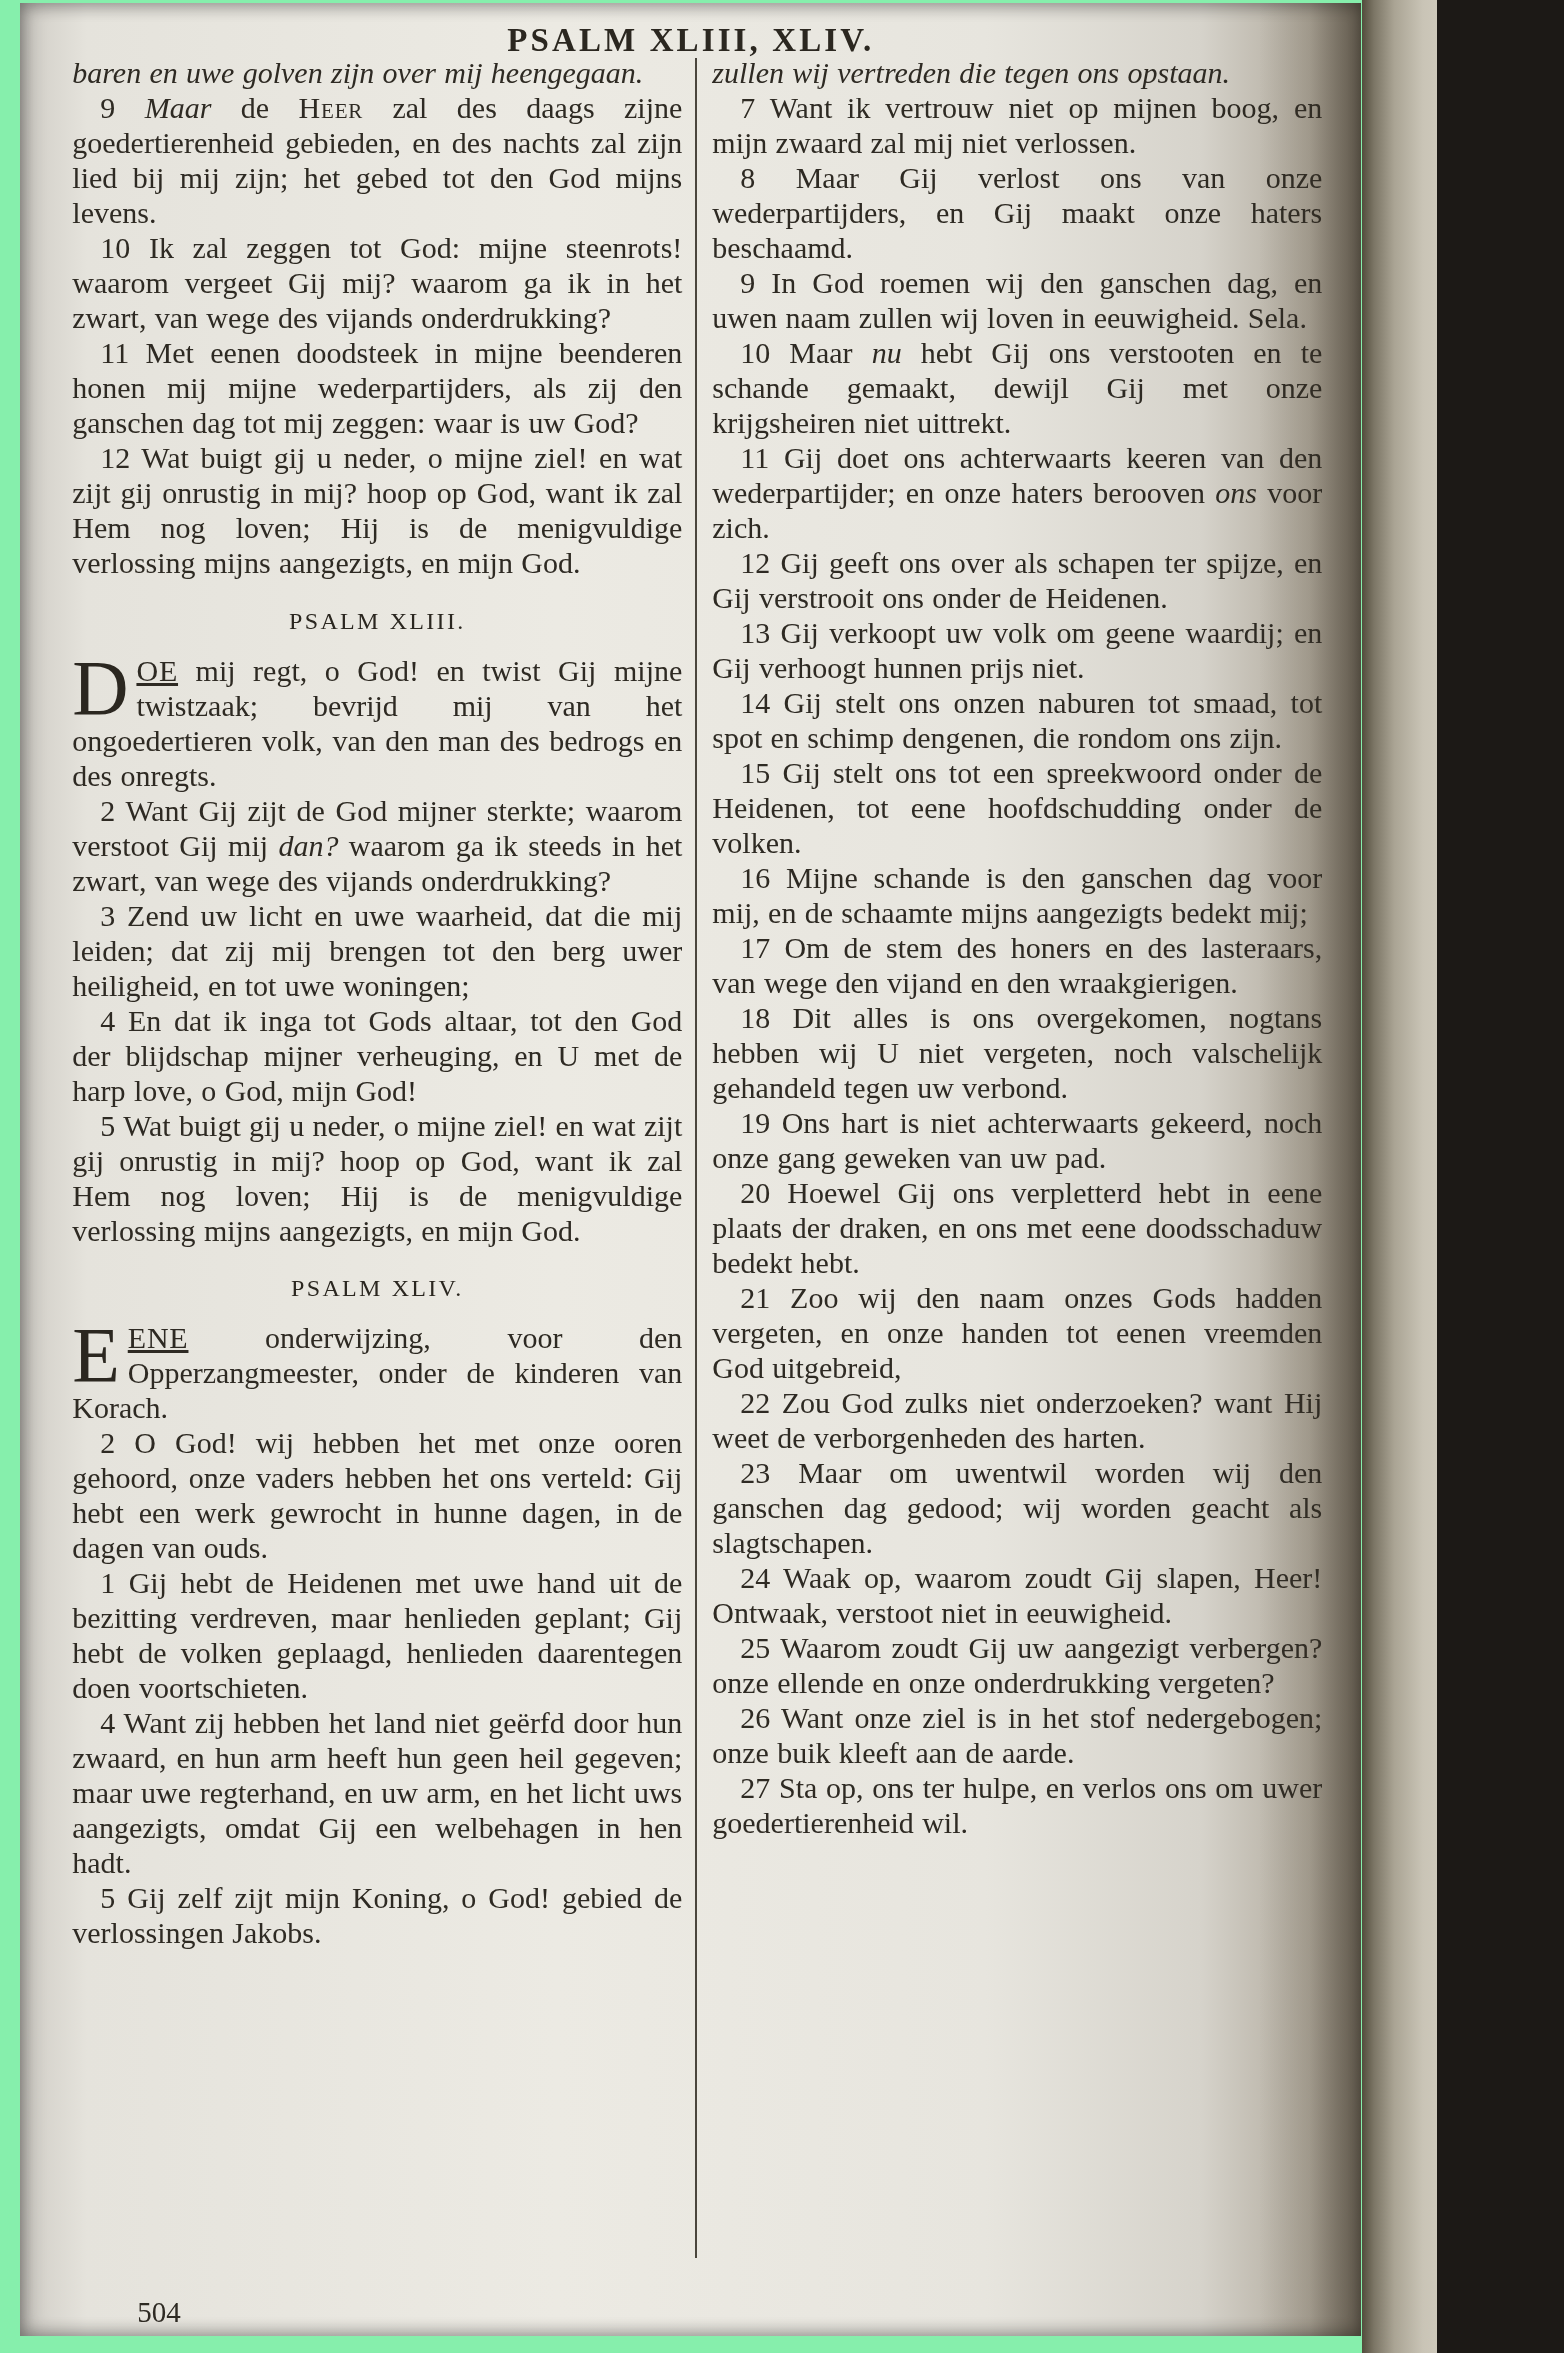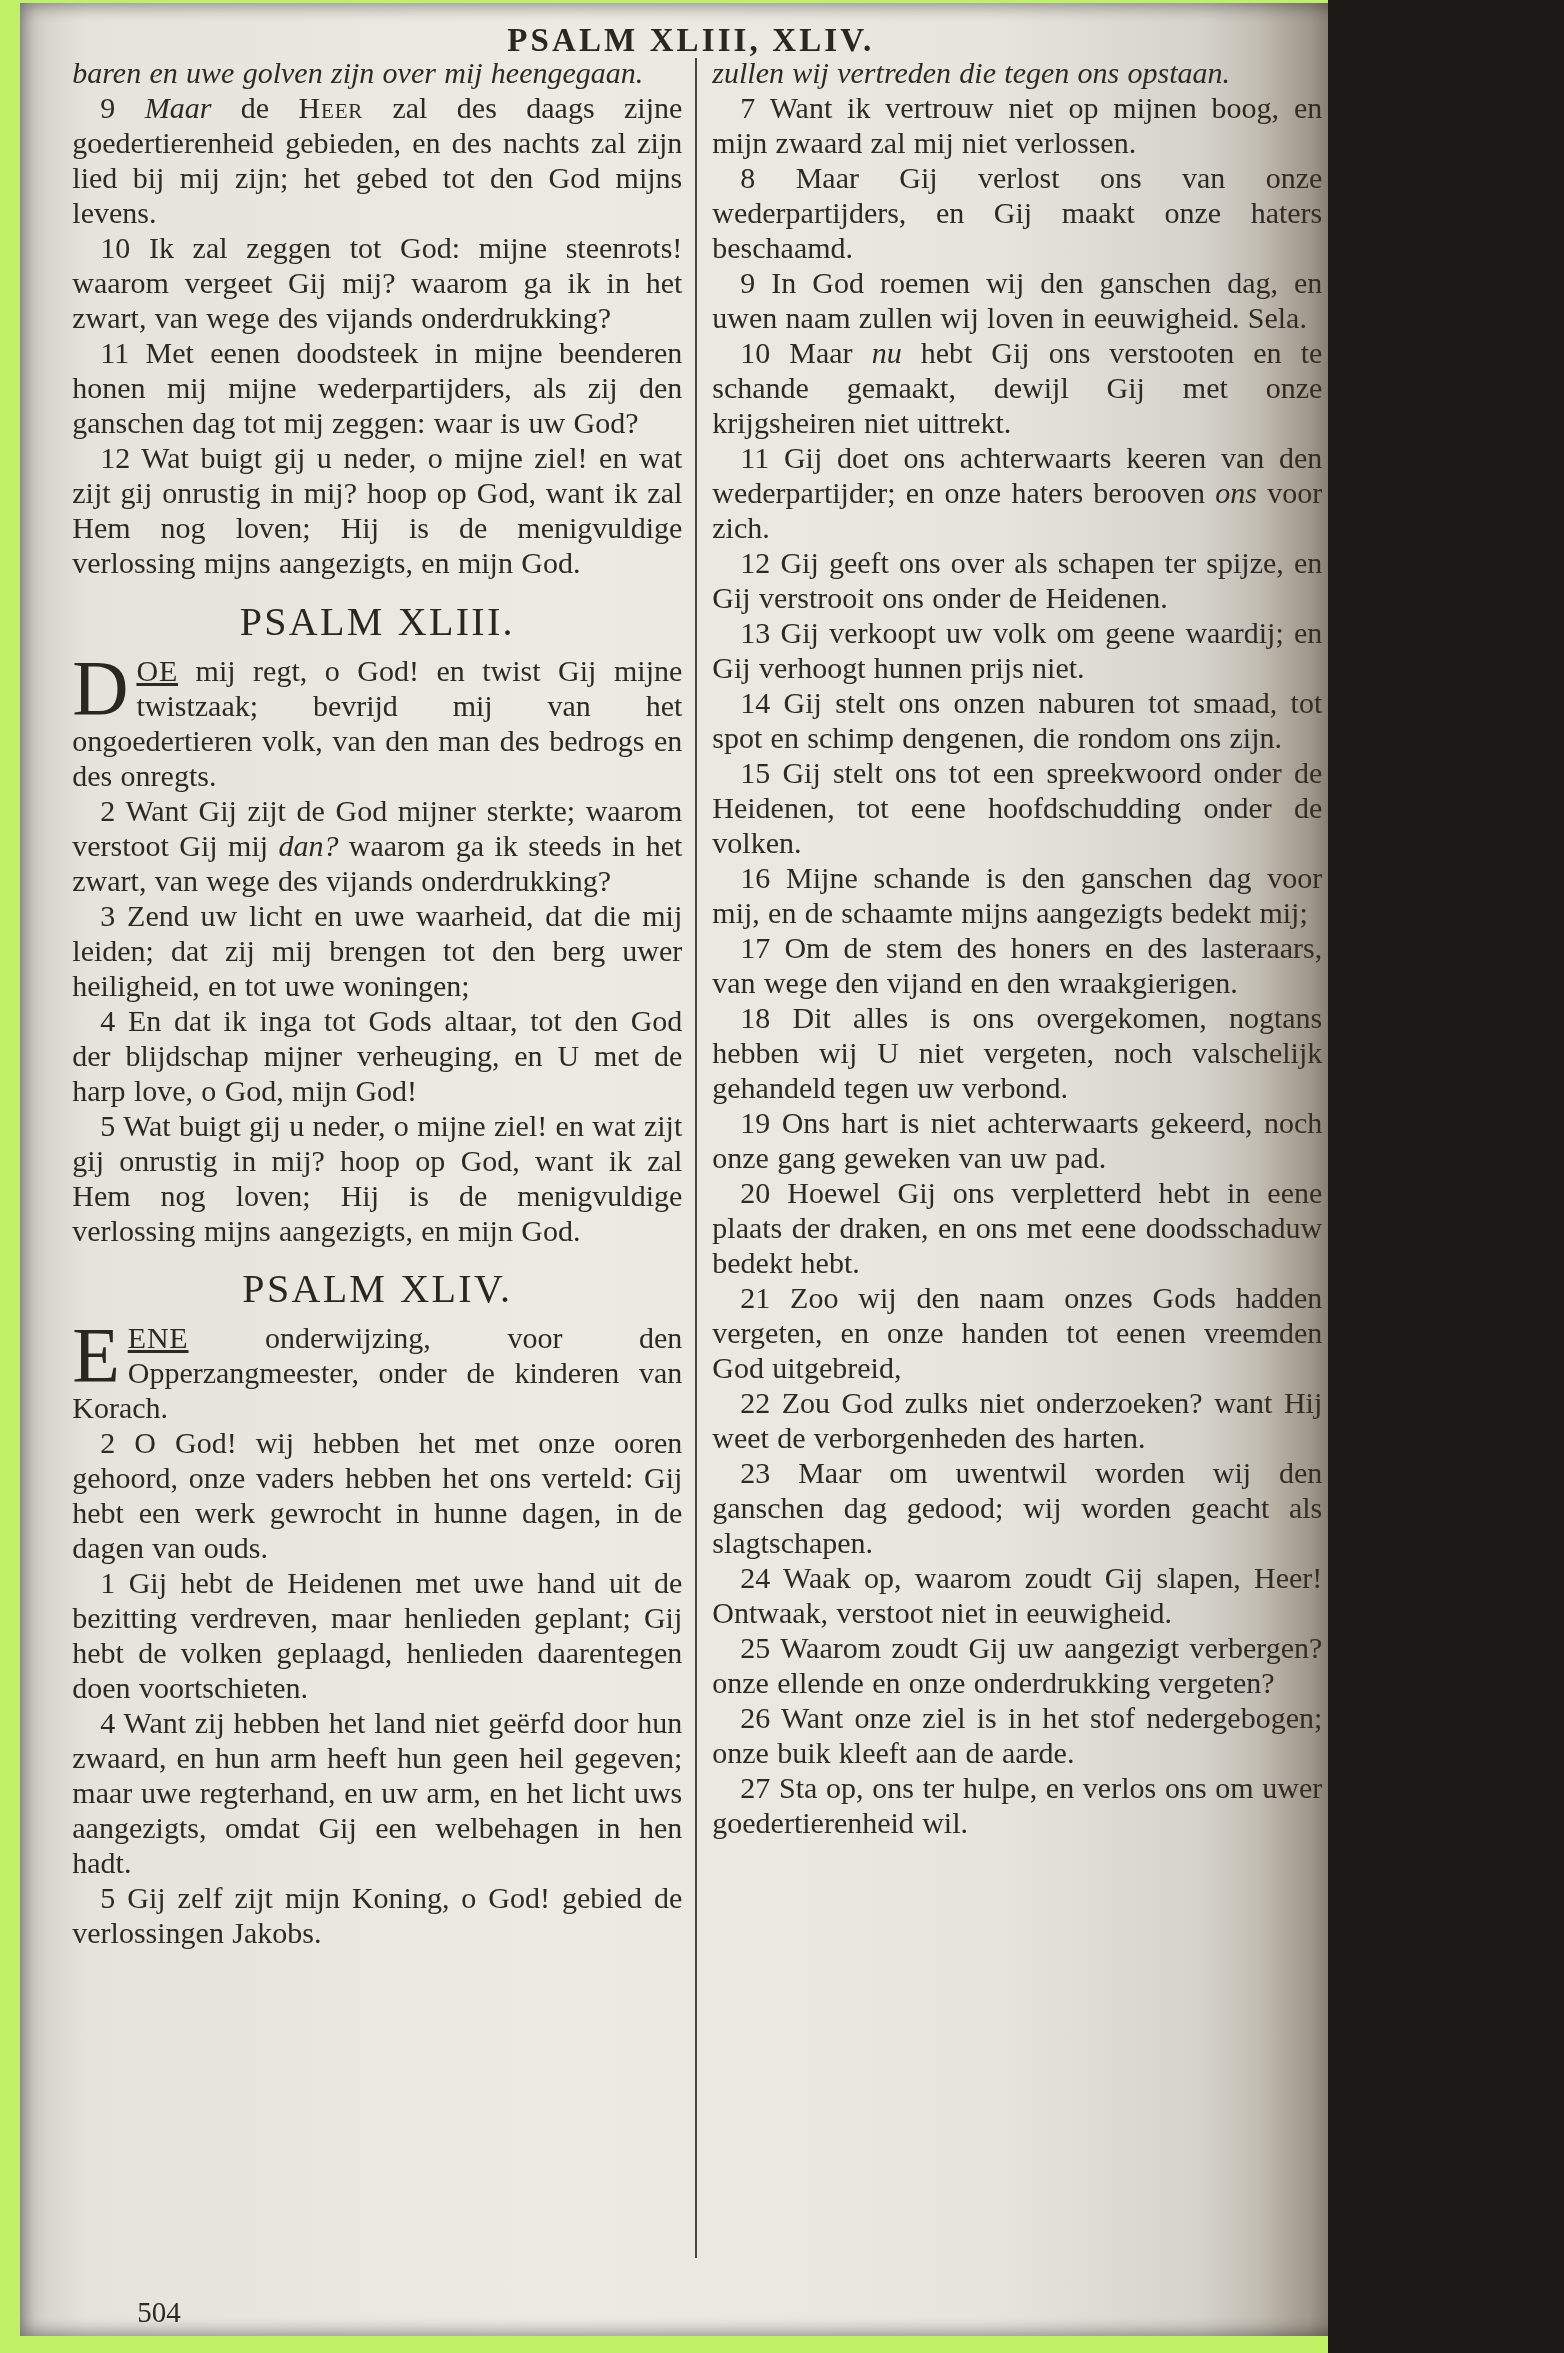--- a/index.html
+++ b/index.html
@@ -1,23 +1,23 @@
 <!DOCTYPE html>
 <html style="font-size:12.5px"><head>
 <meta charset="utf-8">
 <title>Scanned book page — Psalm XLIII, XLIV</title>
 <style>
   * { box-sizing: border-box; }
   html, body { margin: 0; padding: 0; background: #1c1916; }
 
   .photo {
     position: relative;
-    width: 1328px;
+    width: 1437px;
     height: 2354px;
-    background: #bef264;
+    background: #86efac;
     overflow: hidden;
     font-family: "Liberation Serif", "DejaVu Serif", serif;
     color: #2e2a23;
   }
 
   
   .main-page {
     position: absolute;
     left: 20.3px; top: 3.1px;
     width: 1341px; height: 2333px;
@@ -64,21 +64,21 @@
   }
   .col-left  { left: 52px; }
   .col-right { left: 692px; }
 
   .verse { margin: 0; text-indent: 28px; }
   .verse.no-indent { text-indent: 0; font-style: italic; }
   .verse.opening { text-indent: 0; }
 
   .psalm-heading {
     text-align: center;
-    font-size: 40px;
+    font-size: 24px;
     letter-spacing: 2.3px;
     margin: 23.5px 0 14px 0;
     text-indent: 0;
     color: #2b2720;
   }
 
   .dropcap {
     float: left;
     font-size: 78px;
     line-height: 63px;

